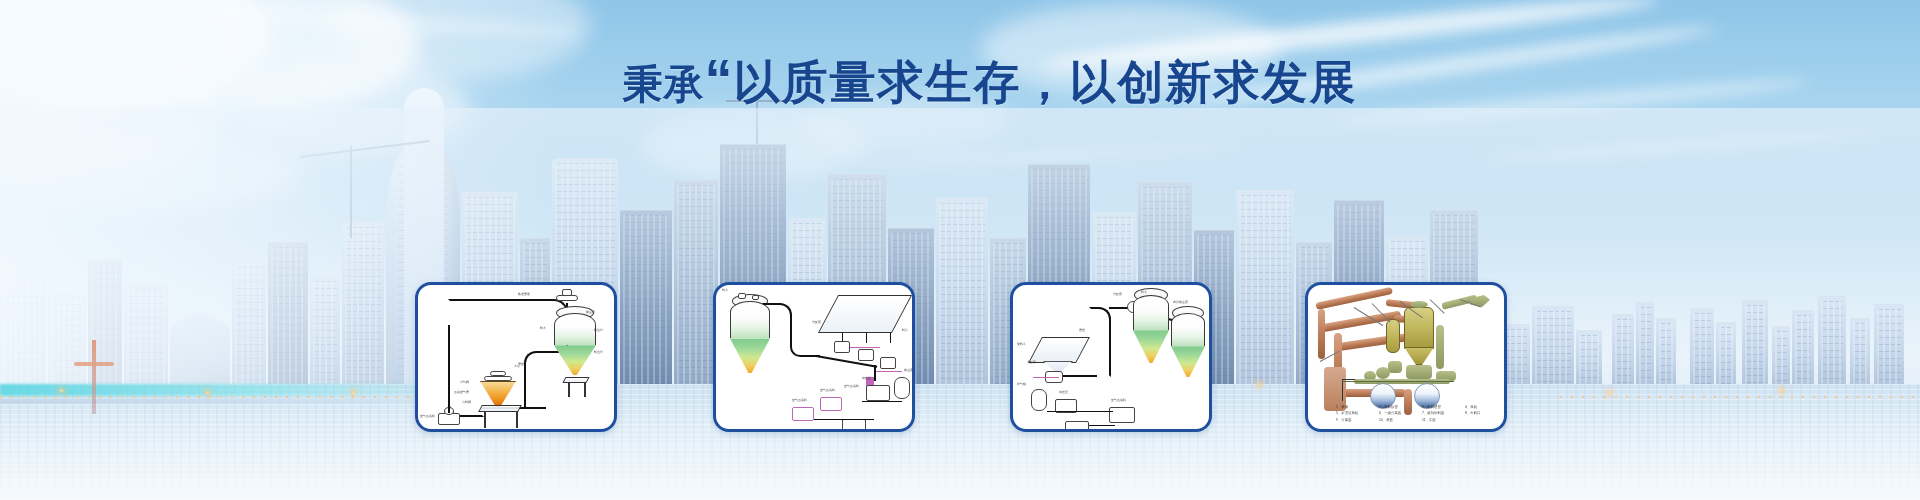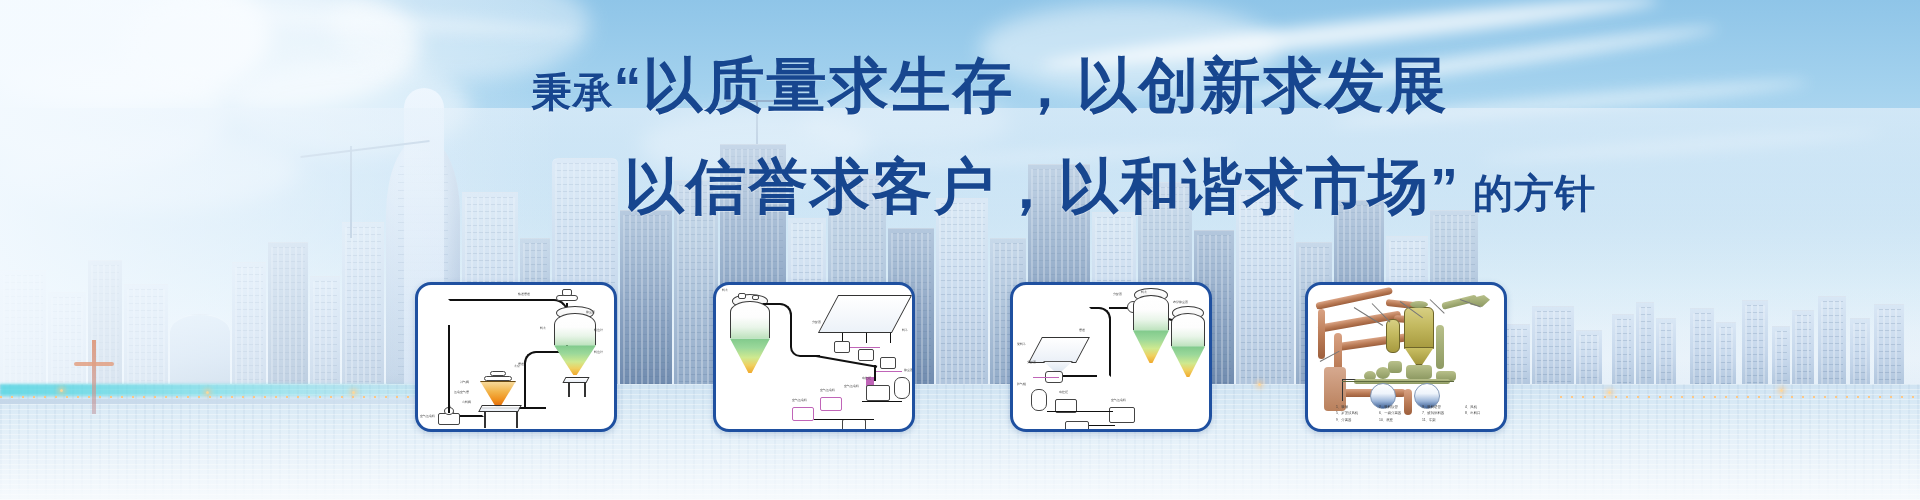--- a/index.html
+++ b/index.html
@@ -163,21 +163,21 @@
     text-align:center;
     font-weight:bold;
     letter-spacing:1px;
     text-shadow:0 1px 0 rgba(255,255,255,.35);
     user-select:none;
   }
   .line{ white-space:nowrap; display:block; }
   .line1{ padding-left:60px; }
   .line2{ margin-top:20px; padding-left:300px; }
   .small{ font-size:40px; font-weight:bold; }
-  .big{ font-size:60px; font-weight:bold; letter-spacing:2px; }
+  .big{ font-size:46px; font-weight:bold; letter-spacing:2px; }
   .quote{ font-size:56px; font-weight:bold; }
   .tail{ font-size:40px; font-weight:bold; margin-left:14px; }
 
   
   .cards{ position:absolute; left:415px; top:282px; width:1090px; height:152px; }
   .card{
     position:absolute; top:0; width:202px; height:150px;
     background:#ffffff;
     border:3px solid #1f50a0;
     border-radius:16px;
@@ -349,23 +349,20 @@
   <div class="lamp" style="left:206px; bottom:106px;"></div>
   <div class="lamp" style="left:352px; bottom:106px;"></div>
   <div class="lamp" style="left:1258px; bottom:114px;"></div>
   <div class="lamp" style="left:1608px; bottom:106px;"></div>
   <div class="lamp" style="left:1780px; bottom:108px;"></div>
 
   <div class="headline">
     <span class="line line1">
       <span class="small">秉承</span><span class="quote">“</span><span class="big">以质量求生存，以创新求发展</span>
     </span>
-    <span class="line line2">
-      <span class="big">以信誉求客户，以和谐求市场</span><span class="quote">”</span><span class="tail">的方针</span>
-    </span>
   </div>
 
   <div class="cards">
 
     <div class="card c1">
       <div class="dgm">
 
         <div class="pipeT" style="left:30px; top:14px; width:120px; height:58px; border-color:#111 #111 transparent transparent; border-radius:0 14px 0 0;"></div>
         <div class="pipe" style="left:30px; top:40px; width:2px; height:82px;"></div>
         <div class="pipeT" style="left:30px; top:104px; width:36px; height:28px; border-color:transparent transparent #111 #111; border-radius:0 0 0 12px;"></div>

